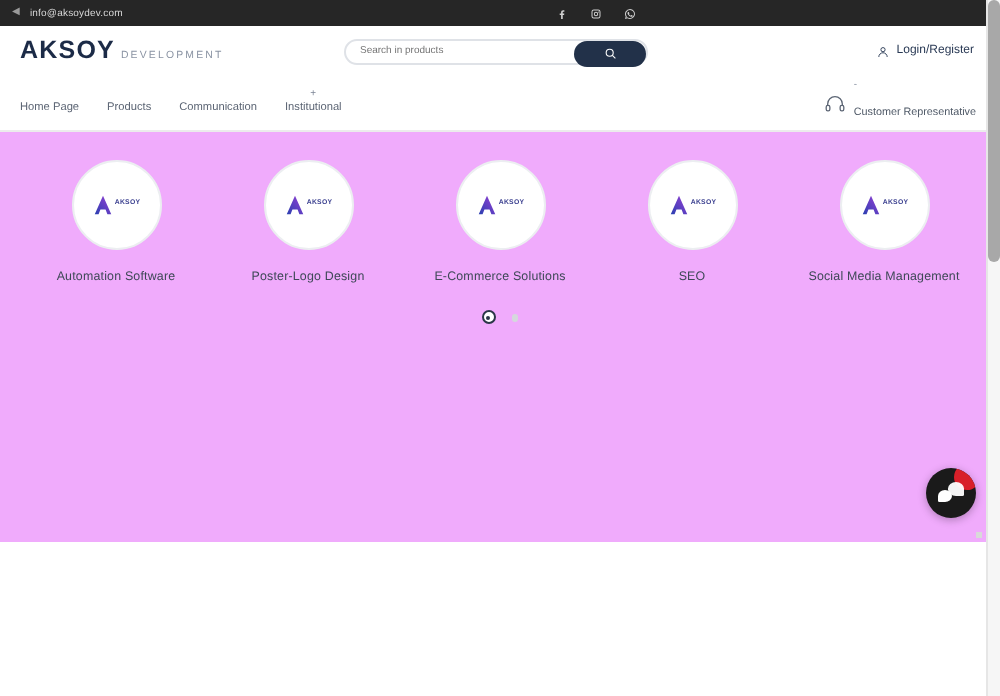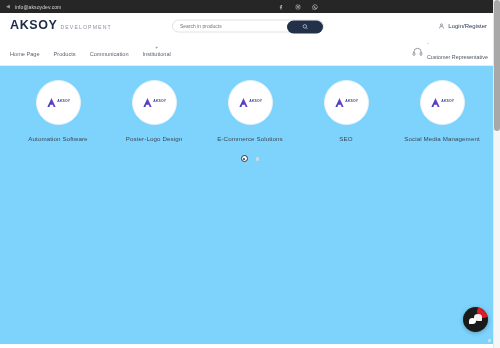--- a/index.html
+++ b/index.html
@@ -2,21 +2,21 @@
 <html><head>
 <meta charset="utf-8">
 <style>
   * { box-sizing: border-box; margin: 0; padding: 0; }
   html, body {
     width: 500px; height: 348px;
     font-family: "Liberation Sans", sans-serif;
     background: #ffffff;
     overflow: hidden;
   }
-  .page { position: relative; width: 500px; height: 344px; background: #7dd3fc; }
+  .page { position: relative; width: 500px; height: 271px; background: #f0abfc; }
 
   
   .topbar {
     height: 13px; background: #262626; color: #cfcfcf;
     display: flex; align-items: center; padding: 0 6px;
     font-size: 5px; letter-spacing: .1px;
   }
   .topbar-left { display: flex; align-items: center; gap: 5px; }
   .tb-arrow { font-size: 5px; color: #9a9a9a; line-height: 1; }
   .tb-mail { color: #d8d8d8; font-size: 5px; }

